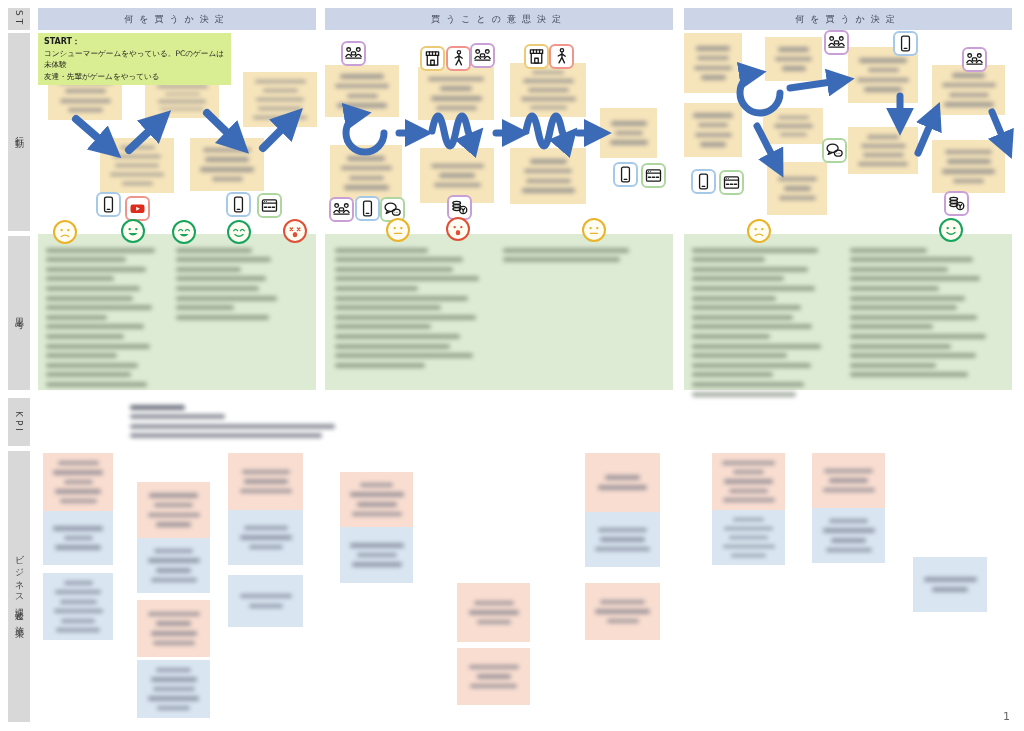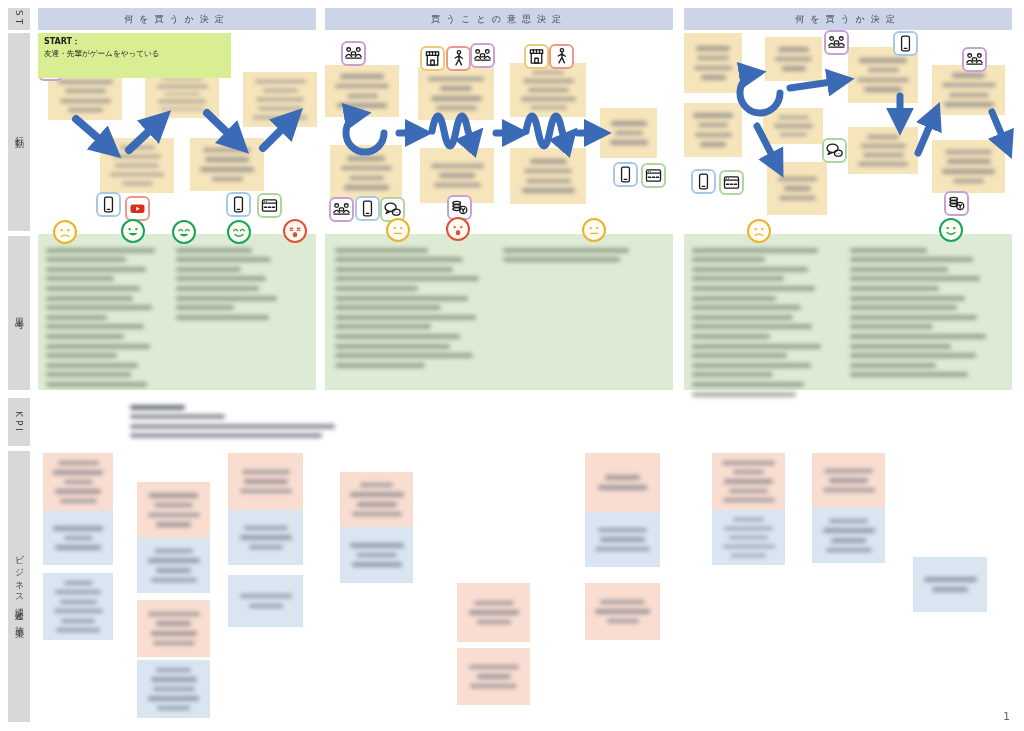--- a/index.html
+++ b/index.html
@@ -653,20 +653,21 @@
       <svg width="21" height="21" viewBox="0 0 21 21" fill="none" stroke="#17a45c" stroke-width="1.4" stroke-linecap="round">
         <circle cx="7" cy="8" r="1.25" fill="#17a45c" stroke="none"></circle>
         <circle cx="14" cy="8" r="1.25" fill="#17a45c" stroke="none"></circle>
         <path d="M6.3,12.5 q4.2,4 8.4,0"></path>
       </svg>
     </div>
   </div>
 
 <div class="abs start-note" id="start-note" style="left: 38px; top: 33px; width: 193px; min-height: 45px;">
   <div class="start-title">START：</div>
+  <div>コンシューマーゲームをやっている。PCのゲームは未体験</div>
   <div>友達・先輩がゲームをやっている</div>
 </div>
 
 <div class="page-num">1</div>
 
 <svg class="overlay" width="1024" height="731">
     <defs>
       <marker id="ah" markerWidth="4" markerHeight="4" refX="2.6" refY="2" orient="auto" markerUnits="strokeWidth">
         <path d="M0,0 L4,2 L0,4 z" fill="#3b6bb7"></path>
       </marker>

